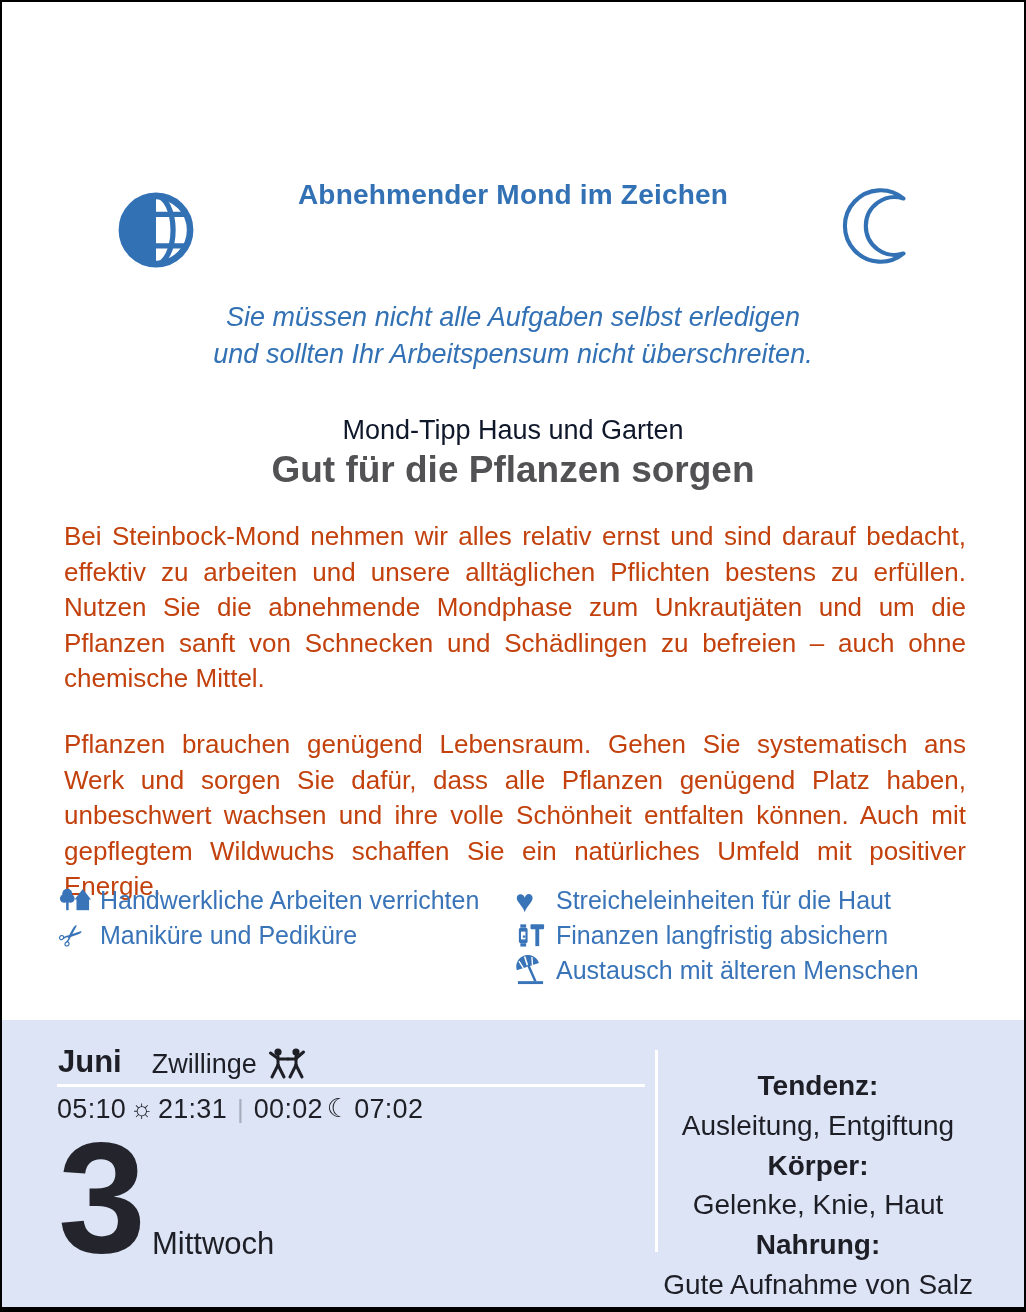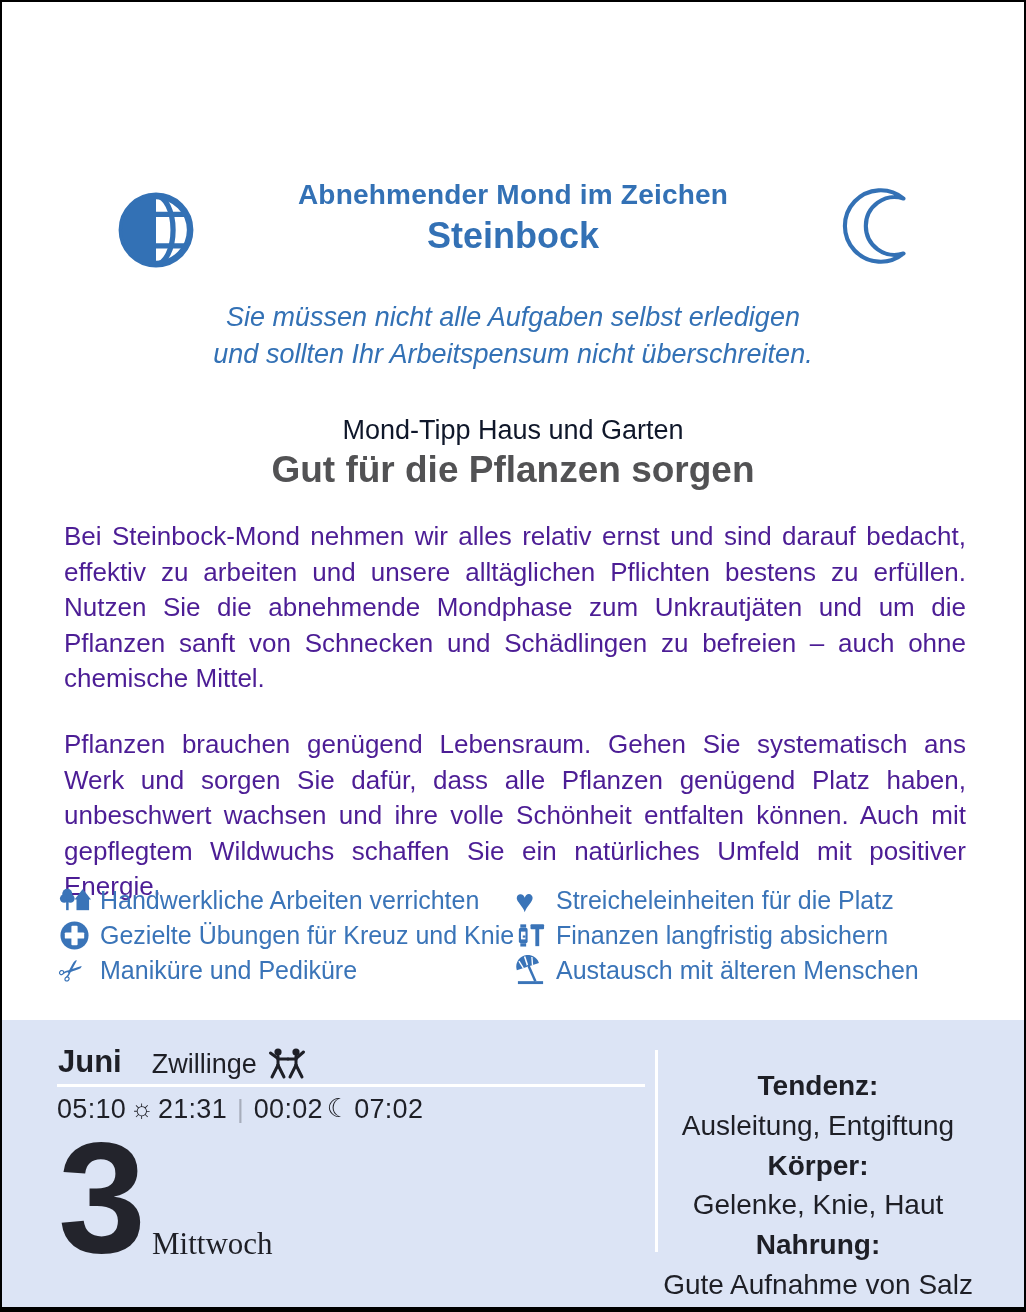--- a/index.html
+++ b/index.html
@@ -22,21 +22,21 @@
   .sign-line{position:absolute;left:0;top:213px;width:100%;text-align:center;
     font-size:36px;font-weight:700;color:#3371b5;}
   .quote{position:absolute;left:0;top:297px;width:100%;text-align:center;
     font-size:27px;font-style:italic;font-weight:500;color:#3371b5;line-height:1.36;}
   
   .tip-kicker{position:absolute;left:0;top:413px;width:100%;text-align:center;
     font-size:27px;color:#0f172a;}
   .tip-title{position:absolute;left:0;top:447px;width:100%;text-align:center;
     font-size:37px;font-weight:700;color:#525254;}
   .body-copy{position:absolute;left:62px;top:517px;width:902px;
-    font-size:26px;line-height:1.37;color:#4c1d95;text-align:justify;}
+    font-size:26px;line-height:1.37;color:#c2410c;text-align:justify;}
   .body-copy p{margin:0 0 30px 0;}
   
   .reco{position:absolute;top:881px;left:0;width:100%;}
   .reco-col{position:absolute;top:0;}
   .reco-col.left{left:57px;width:450px;text-align:center;}
   .reco-col.right{left:513px;width:460px;}
   .reco-row{display:flex;align-items:center;height:35px;}
   .reco-ic{width:37px;height:32px;display:flex;align-items:center;justify-content:flex-start;flex:0 0 37px;}
   .reco-label{font-size:25px;color:#3a74b8;white-space:nowrap;padding-left:4px;}
   .glyph-ic{font-size:29px;line-height:1;color:#3a74b8;}
@@ -47,21 +47,21 @@
   .month-row{position:absolute;left:56px;top:22px;display:flex;align-items:flex-end;}
   .month{font-size:31px;font-weight:700;}
   .zodiac{font-size:27px;margin-left:30px;}
   .twins{margin-left:10px;position:relative;top:4px;}
   .hline{position:absolute;left:55px;top:64px;width:588px;height:3px;background:#ffffff;}
   .times{position:absolute;left:55px;top:74px;font-size:27px;display:flex;align-items:center;}
   .times .t{letter-spacing:.3px;}
   .times .sun-ic,.times .moon-ic{font-size:26px;margin:0 4px;position:relative;top:-1px;}
   .times .sep{color:#a7adbb;margin:0 10px;font-size:26px;}
   .daynum{position:absolute;left:56px;top:98px;font-size:158px;font-weight:700;line-height:1;color:#23242c;letter-spacing:-2px;}
-  .weekday{position:absolute;left:150px;top:206px;font-size:31px;color:#1e1f26;font-family:Liberation Serif, serif;}
+  .weekday{position:absolute;left:150px;top:206px;font-size:31px;color:#1e1f26;}
   .vline{position:absolute;left:653px;top:30px;width:3px;height:202px;background:#ffffff;}
   .info{position:absolute;left:655px;top:46px;width:322px;text-align:center;
     font-size:28px;line-height:1.42;}
   .info .lbl{font-weight:700;}
 </style>
 </head>
 <body>
 
 <div class="page">
 
@@ -75,21 +75,20 @@
     </svg>
   </div>
 
   <div class="moon-wrap">
     <svg viewBox="0 0 64 64" width="88" height="88">
       <path d="M52,12 A26,26 0 1 0 52,52 A21,21 0 1 1 52,12 Z" fill="#ffffff" stroke="#3371b5" stroke-width="3" stroke-linejoin="round"></path>
     </svg>
   </div>
 
   <div class="phase-line">Abnehmender Mond im Zeichen</div>
-  <div class="sign-line">Steinbock</div>
 
   <div class="quote">
     <div>Sie müssen nicht alle Aufgaben selbst erledigen</div>
     <div>und sollten Ihr Arbeitspensum nicht überschreiten.</div>
   </div>
 
   <div class="tip-kicker">Mond-Tipp Haus und Garten</div>
   <div class="tip-title">Gut für die Pflanzen sorgen</div>
 
   <div class="body-copy">
@@ -107,42 +106,32 @@
             <circle cx="11.2" cy="14" r="4.4" fill="#3a74b8"></circle>
             <rect x="6.8" y="15" width="2.6" height="11" fill="#3a74b8"></rect>
             <polygon points="15.5,15 24,4 32.5,15" fill="#3a74b8"></polygon>
             <rect x="17.5" y="14" width="13" height="12" fill="#3a74b8"></rect>
           </svg>
         </span>
         <span class="reco-label">Handwerkliche Arbeiten verrichten</span>
       </div>
       <div class="reco-row">
         <span class="reco-ic">
-          <svg viewBox="0 0 32 32" width="31" height="31">
-            <circle cx="16" cy="16" r="14.5" fill="#3a74b8"></circle>
-            <rect x="12.8" y="6" width="6.4" height="20" rx="1" fill="#ffffff"></rect>
-            <rect x="6" y="12.8" width="20" height="6.4" rx="1" fill="#ffffff"></rect>
-          </svg>
-        </span>
-        <span class="reco-label">Gezielte Übungen für Kreuz und Knie</span>
-      </div>
-      <div class="reco-row">
-        <span class="reco-ic">
           <span class="glyph-ic scissors">✂</span>
         </span>
         <span class="reco-label">Maniküre und Pediküre</span>
       </div>
     </div>
 
     <div class="reco-col right">
       <div class="reco-row">
         <span class="reco-ic">
           <span class="glyph-ic heart">♥</span>
         </span>
-        <span class="reco-label">Streicheleinheiten für die Platz</span>
+        <span class="reco-label">Streicheleinheiten für die Haut</span>
       </div>
       <div class="reco-row">
         <span class="reco-ic">
           <svg viewBox="0 0 32 32" width="31" height="31">
             <rect x="5.5" y="4.5" width="6" height="3.4" fill="#3a74b8"></rect>
             <rect x="5.5" y="24" width="6" height="3.4" fill="#3a74b8"></rect>
             <rect x="4" y="8" width="9" height="16" rx="2" fill="#3a74b8"></rect>
             <rect x="6.2" y="12" width="4.6" height="8" fill="#ffffff"></rect>
             <rect x="8" y="16" width="2.8" height="2.2" fill="#3a74b8"></rect>
             <rect x="21" y="9" width="4" height="18" fill="#3a74b8"></rect>

